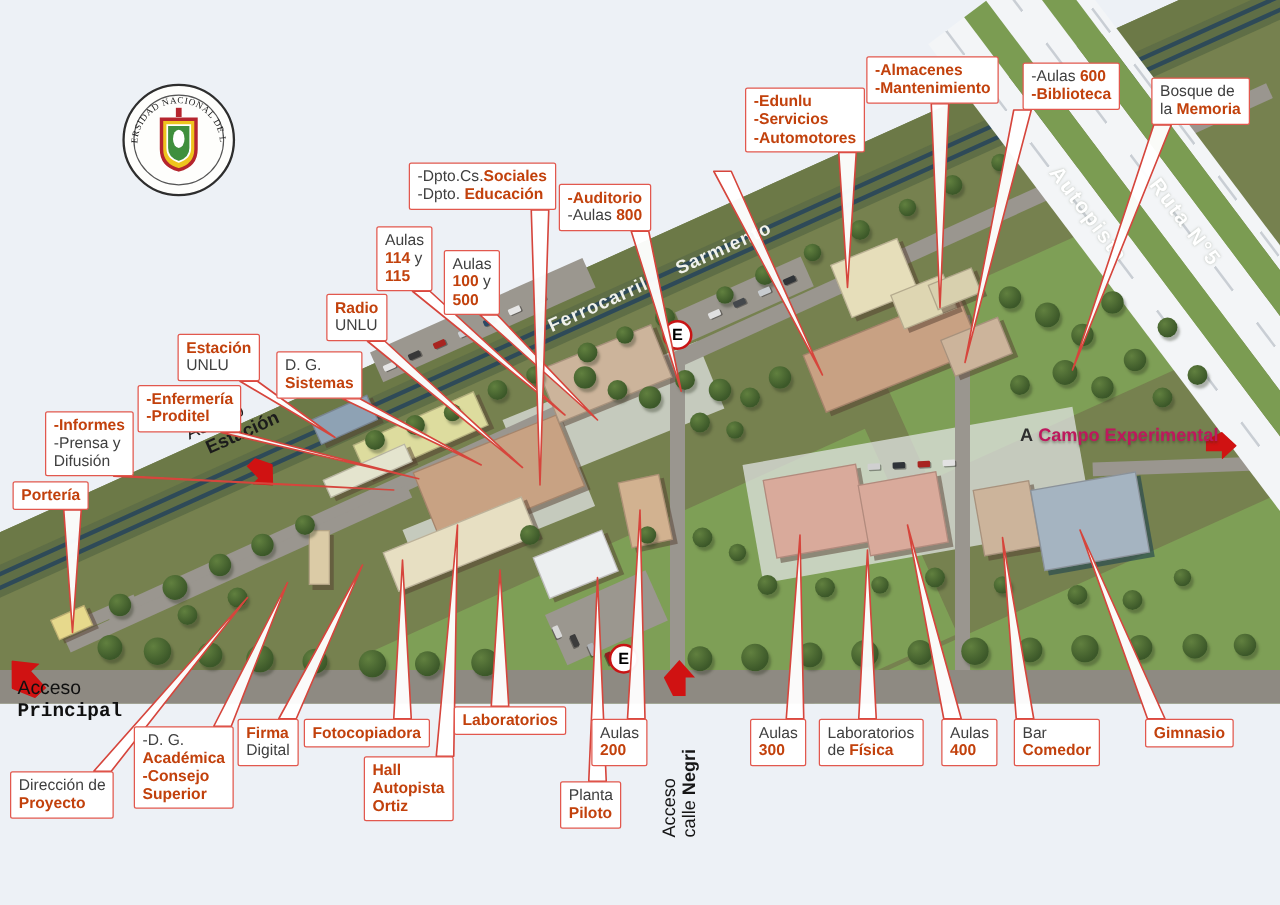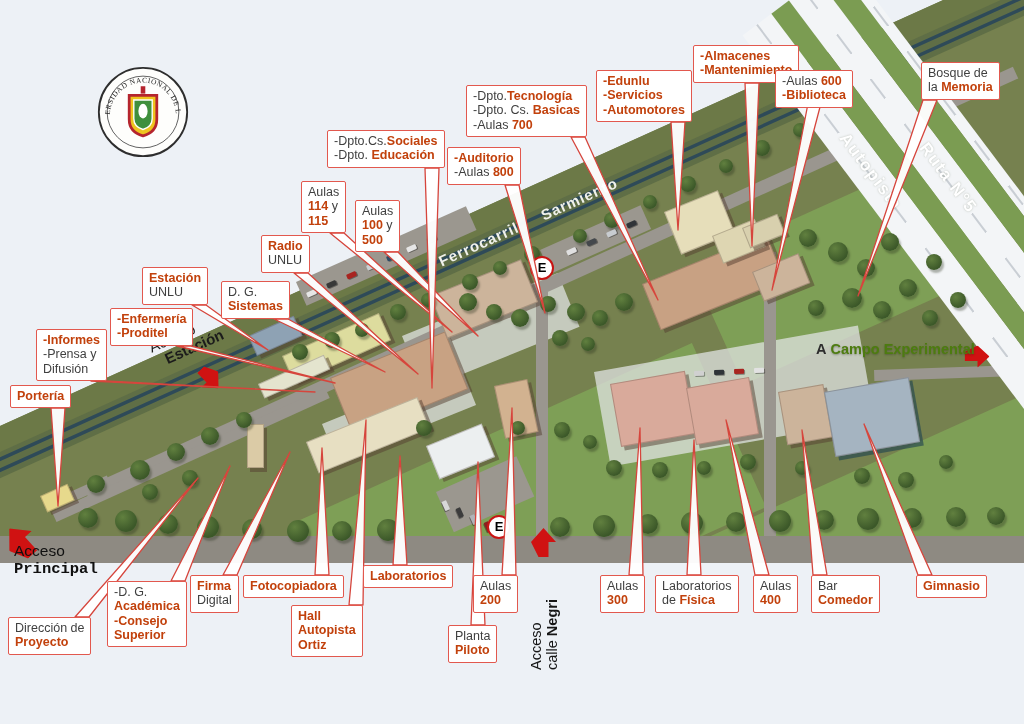--- a/index.html
+++ b/index.html
@@ -28,21 +28,21 @@
   #txt-ferrocarril{left:436px;top:254px;transform:rotate(-24.3deg);color:#f1f2ec;font-weight:bold;
                    font-size:15px;letter-spacing:1px;}
   #txt-ferrocarril .gap{display:inline-block;width:26px;}
   #txt-acceso-estacion{left:146px;top:340px;transform:rotate(-24.3deg);font-size:15px;color:#1b1b1b;}
   #txt-acceso-estacion .l2{font-weight:bold;margin-left:10px;}
   #txt-acceso-principal{left:14px;top:542px;font-size:15.5px;color:#101010;}
   #txt-acceso-principal .l2{font-weight:bold;font-family:Liberation Mono, monospace;}
   #txt-negri{left:528px;top:670px;transform:rotate(-90deg);font-size:14.5px;color:#161616;width:max-content;}
   #txt-campo{left:816px;top:341px;font-size:14.5px;}
   #txt-campo .a{color:#2e2e2e;font-weight:600;}
-  #txt-campo .rest{color:#4d7c0f;font-weight:bold;text-shadow:0 1px 2px rgba(40,50,30,.4);}
+  #txt-campo .rest{color:#be185d;font-weight:bold;text-shadow:0 1px 2px rgba(40,50,30,.4);}
   .hwy-label{position:absolute;color:#fff;font-weight:bold;font-size:17px;letter-spacing:1.5px;
              text-shadow:0 0 2px rgba(120,130,110,.5);}
   #seal{position:absolute;left:97px;top:66px;z-index:7;}
   #title{position:absolute;left:68px;top:162px;z-index:7;font-size:17.5px;letter-spacing:.6px;color:#0e0e0e;}
 </style>
 </head>
 <body>
 
 <div id="stage">
 
@@ -290,35 +290,30 @@
         <div class="lbl"><span class="b">500</span></div>
       </div>
       <div class="label-box" style="left: 327px; top: 130px;">
         <div class="lbl"><span>-Dpto.Cs.</span><span class="b">Sociales</span></div>
         <div class="lbl"><span>-Dpto. </span><span class="b">Educación</span></div>
       </div>
       <div class="label-box" style="left: 447px; top: 147px;">
         <div class="lbl"><span class="b">-Auditorio</span></div>
         <div class="lbl"><span>-Aulas </span><span class="b">800</span></div>
       </div>
-      <div class="label-box" style="left: 466px; top: 85px;">
-        <div class="lbl"><span>-Dpto.</span><span class="b">Tecnología</span></div>
-        <div class="lbl"><span>-Dpto. Cs. </span><span class="b">Basicas</span></div>
-        <div class="lbl"><span>-Aulas </span><span class="b">700</span></div>
-      </div>
       <div class="label-box" style="left: 596px; top: 70px;">
         <div class="lbl"><span class="b">-Edunlu</span></div>
         <div class="lbl"><span class="b">-Servicios</span></div>
         <div class="lbl"><span class="b">-Automotores</span></div>
       </div>
       <div class="label-box" style="left: 693px; top: 45px;">
         <div class="lbl"><span class="b">-Almacenes</span></div>
         <div class="lbl"><span class="b">-Mantenimiento</span></div>
       </div>
-      <div class="label-box" style="left: 775px; top: 50px; margin-top: 20px;">
+      <div class="label-box" style="left: 818px; top: 50px;">
         <div class="lbl"><span>-Aulas </span><span class="b">600</span></div>
         <div class="lbl"><span class="b">-Biblioteca</span></div>
       </div>
       <div class="label-box" style="left: 921px; top: 62px;">
         <div class="lbl"><span>Bosque de</span></div>
         <div class="lbl"><span>la </span><span class="b">Memoria</span></div>
       </div>
       <div class="label-box" style="left: 8px; top: 617px;">
         <div class="lbl"><span>Dirección de</span></div>
         <div class="lbl"><span class="b">Proyecto</span></div>

